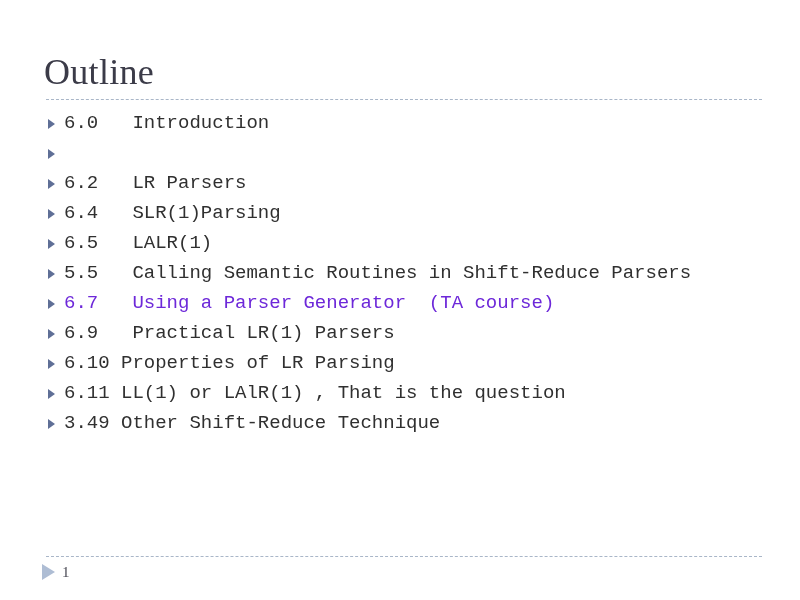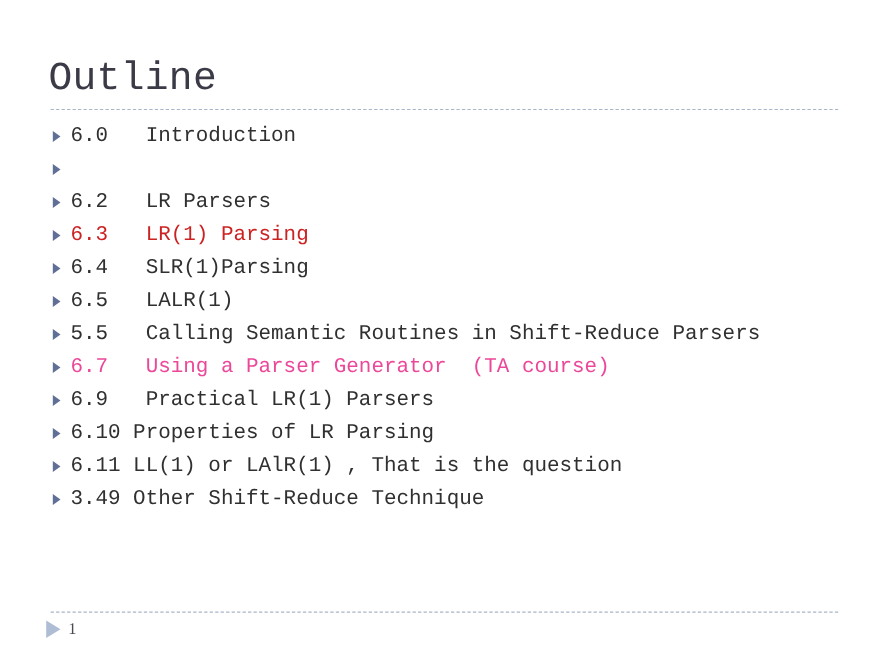--- a/index.html
+++ b/index.html
@@ -22,21 +22,21 @@
     width: 800px;
     height: 600px;
     background: #ffffff;
   }
 
   
   .slide-title {
     position: absolute;
     left: 44px;
     top: 51px;
-    font-family: Liberation Mono, monospace;
+    font-family: Liberation Serif, serif;
     font-size: 36px;
     line-height: 42px;
     font-weight: 400;
     color: #3b3b48;
     letter-spacing: 0.3px;
     white-space: nowrap;
   }
 
   
   .rule {
@@ -83,21 +83,21 @@
   .item-text {
     flex: 0 0 auto;
     font-family: "Liberation Mono", "DejaVu Sans Mono", monospace;
     font-size: 19px;
     line-height: 30px;
     color: #303030;
     white-space: pre;
     letter-spacing: 0px;
   }
   .item-text.accent-red  { color: #cc2222; }
-  .item-text.accent-blue { color: #ec4899; }
+  .item-text.accent-blue { color: #6d28d9; }
 
   
   .footer {
     position: absolute;
     left: 40px;
     top: 560px;
     display: flex;
     align-items: center;
     height: 24px;
   }
@@ -130,21 +130,20 @@
 <div class="slide">
 
   <div class="slide-title">Outline</div>
 
   <div class="rule rule-top"></div>
 
   <div class="outline">
       <div class="outline-item"><span class="bullet"></span><span class="item-text">6.0   Introduction</span></div>
       <div class="outline-item"><span class="bullet"></span></div>
       <div class="outline-item"><span class="bullet"></span><span class="item-text">6.2   LR Parsers</span></div>
-      <div class="outline-item"><span class="bullet"></span><span class="item-text accent-red">6.3   LR(1) Parsing</span></div>
       <div class="outline-item"><span class="bullet"></span><span class="item-text">6.4   SLR(1)Parsing</span></div>
       <div class="outline-item"><span class="bullet"></span><span class="item-text">6.5   LALR(1)</span></div>
       <div class="outline-item"><span class="bullet"></span><span class="item-text">5.5   Calling Semantic Routines in Shift-Reduce Parsers</span></div>
       <div class="outline-item"><span class="bullet"></span><span class="item-text accent-blue">6.7   Using a Parser Generator  (TA course)</span></div>
       <div class="outline-item"><span class="bullet"></span><span class="item-text">6.9   Practical LR(1) Parsers</span></div>
       <div class="outline-item"><span class="bullet"></span><span class="item-text">6.10 Properties of LR Parsing</span></div>
       <div class="outline-item"><span class="bullet"></span><span class="item-text">6.11 LL(1) or LAlR(1) , That is the question</span></div>
       <div class="outline-item"><span class="bullet"></span><span class="item-text">3.49 Other Shift-Reduce Technique</span></div>
     </div>
 

